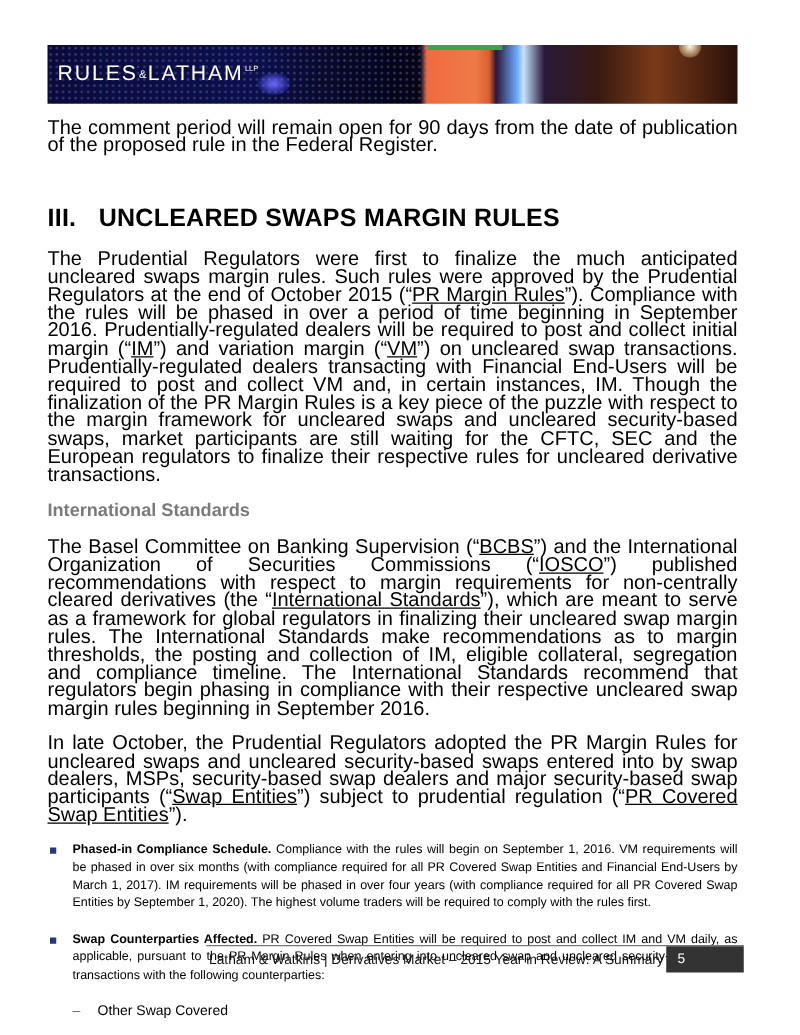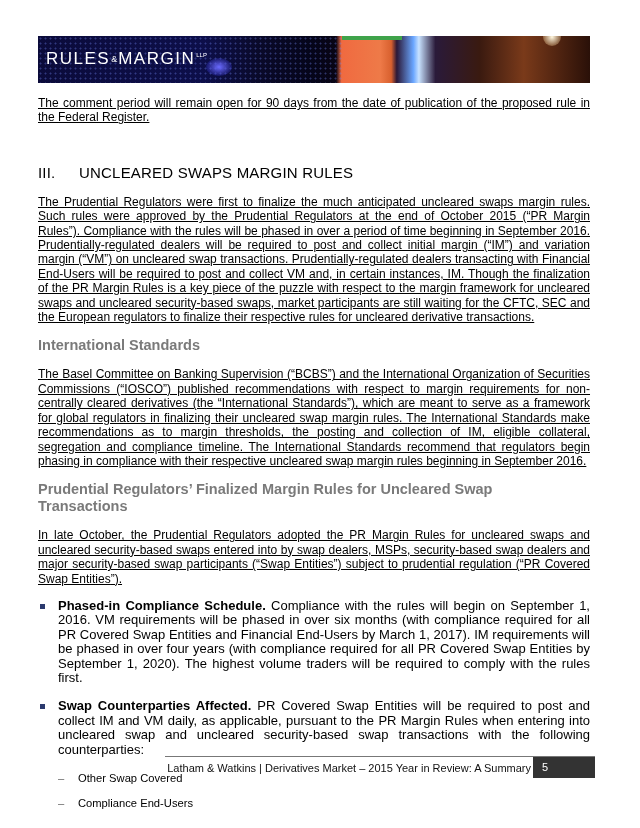--- a/index.html
+++ b/index.html
@@ -14,65 +14,64 @@
                   background: radial-gradient(#6a6aff, rgba(60,60,255,0.2) 70%, transparent); }
   .banner .glow { position: absolute; left: 505px; top: -8px; width: 18px; height: 18px; border-radius: 50%;
                   background: radial-gradient(#fff8e0, rgba(255,220,160,0.3) 70%, transparent); }
   .banner .green { position: absolute; left: 304px; top: 0; width: 60px; height: 4px; background: #3fa34a; }
   .logo { position: absolute; left: 8px; top: 13px; color: #ffffff; font-size: 17px; letter-spacing: 1.5px;
           font-family: "Liberation Sans", sans-serif; white-space: nowrap; }
   .logo .amp { font-size: 9px; letter-spacing: 0; vertical-align: 2px; margin: 0 1px; }
   .logo .llp { font-size: 6px; letter-spacing: 0; vertical-align: 7px; margin-left: 1px; }
 
   .content { position: absolute; left: 38px; top: 96px; width: 552px; }
-  p.body { margin: 0; font-size: 12px; line-height: 14.4px; text-align: justify; text-decoration: underline; }
+  p.body { margin: 0; font-size: 16px; line-height: 14.4px; text-align: justify; }
   .u { text-decoration: underline; }
-  h1.section { margin: 0; font-size: 15px; font-weight: normal; letter-spacing: 0.2px; }
+  h1.section { margin: 0; font-size: 20px; font-weight: bold; letter-spacing: 0.2px; }
   h1.section .num { display: inline-block; width: 41px; }
   h2.sub { margin: 0; font-size: 14.5px; font-weight: bold; color: #7a7a7a; line-height: 17px; }
 
   ul.bullets { list-style: none; margin: 0; padding: 0; }
-  ul.bullets > li { position: relative; padding-left: 20px; font-size: 13px; line-height: 14.4px; text-align: justify; }
+  ul.bullets > li { position: relative; padding-left: 20px; font-size: 10px; line-height: 14.4px; text-align: justify; }
   ul.bullets > li .sq { position: absolute; left: 2px; top: 5px; width: 5px; height: 5px; background: #2b3a6e; }
   ul.dashes { list-style: none; margin: 0; padding: 0; }
   ul.dashes > li { position: relative; padding-left: 40px; font-size: 11.2px; line-height: 14.4px; }
   ul.dashes > li .dash { position: absolute; left: 20px; top: 0; color: #666; }
 
   .footer { position: absolute; left: 165px; top: 756px; width: 430px; height: 21px; border-top: 1px solid #777; }
   .footer-text { position: absolute; right: 64px; top: 5px; font-size: 11px; color: #111; white-space: nowrap; }
   .pagebox { position: absolute; right: 0; top: 0; width: 62px; height: 21px; background: #333333; }
   .pagebox span { position: absolute; left: 9px; top: 4px; color: #fff; font-size: 11px; }
 </style>
 </head>
 <body>
 
 <div class="banner">
   <div class="dots"></div>
   <div class="blob"></div>
   <div class="green"></div>
   <div class="glow"></div>
   <div class="logo">
-    <span>RULES</span><span class="amp">&amp;</span><span>MARGIN</span><span class="llp">LLP</span>
+    <span>RULES</span><span class="amp">&amp;</span><span>LATHAM</span><span class="llp">LLP</span>
   </div>
 </div>
 
 <div class="content">
   <p class="body">The comment period will remain open for 90 days from the date of publication of the proposed rule in the Federal Register.</p>
 
   <h1 class="section" style="margin-top:39px;">
     <span class="num">III.</span><span>UNCLEARED SWAPS MARGIN RULES</span>
   </h1>
 
   <p class="body" style="margin-top:14px;"><span>The Prudential Regulators were first to finalize the much anticipated uncleared swaps margin rules. Such rules were approved by the Prudential Regulators at the end of October 2015 (“</span><span class="u">PR Margin Rules</span><span>”). Compliance with the rules will be phased in over a period of time beginning in September 2016. Prudentially-regulated dealers will be required to post and collect initial margin (“</span><span class="u">IM</span><span>”) and variation margin (“</span><span class="u">VM</span><span>”) on uncleared swap transactions. Prudentially-regulated dealers transacting with Financial End-Users will be required to post and collect VM and, in certain instances, IM. Though the finalization of the PR Margin Rules is a key piece of the puzzle with respect to the margin framework for uncleared swaps and uncleared security-based swaps, market participants are still waiting for the CFTC, SEC and the European regulators to finalize their respective rules for uncleared derivative transactions.</span></p>
 
   <h2 class="sub" style="margin-top:13px;">International Standards</h2>
 
   <p class="body" style="margin-top:13px;"><span>The Basel Committee on Banking Supervision (“</span><span class="u">BCBS</span><span>”) and the International Organization of Securities Commissions (“</span><span class="u">IOSCO</span><span>”) published recommendations with respect to margin requirements for non-centrally cleared derivatives (the “</span><span class="u">International Standards</span><span>”), which are meant to serve as a framework for global regulators in finalizing their uncleared swap margin rules. The International Standards make recommendations as to margin thresholds, the posting and collection of IM, eligible collateral, segregation and compliance timeline. The International Standards recommend that regulators begin phasing in compliance with their respective uncleared swap margin rules beginning in September 2016.</span></p>
 
-  <h2 class="sub" style="margin-top:13px; width:480px;">Prudential Regulators’ Finalized Margin Rules for Uncleared Swap Transactions</h2>
 
   <p class="body" style="margin-top:13px;"><span>In late October, the Prudential Regulators adopted the PR Margin Rules for uncleared swaps and uncleared security-based swaps entered into by swap dealers, MSPs, security-based swap dealers and major security-based swap participants (“</span><span class="u">Swap Entities</span><span>”) subject to prudential regulation (“</span><span class="u">PR Covered Swap Entities</span><span>”).</span></p>
 
   <ul class="bullets" style="margin-top:13px;">
     <li>
       <span class="sq"></span><b>Phased-in Compliance Schedule.</b><span> Compliance with the rules will begin on September 1, 2016. VM requirements will be phased in over six months (with compliance required for all PR Covered Swap Entities and Financial End-Users by March 1, 2017). IM requirements will be phased in over four years (with compliance required for all PR Covered Swap Entities by September 1, 2020). The highest volume traders will be required to comply with the rules first.</span>
     </li>
     <li style="margin-top:14px;">
       <span class="sq"></span><b>Swap Counterparties Affected.</b><span> PR Covered Swap Entities will be required to post and collect IM and VM daily, as applicable, pursuant to the PR Margin Rules when entering into uncleared swap and uncleared security-based swap transactions with the following counterparties:</span>
     </li>

